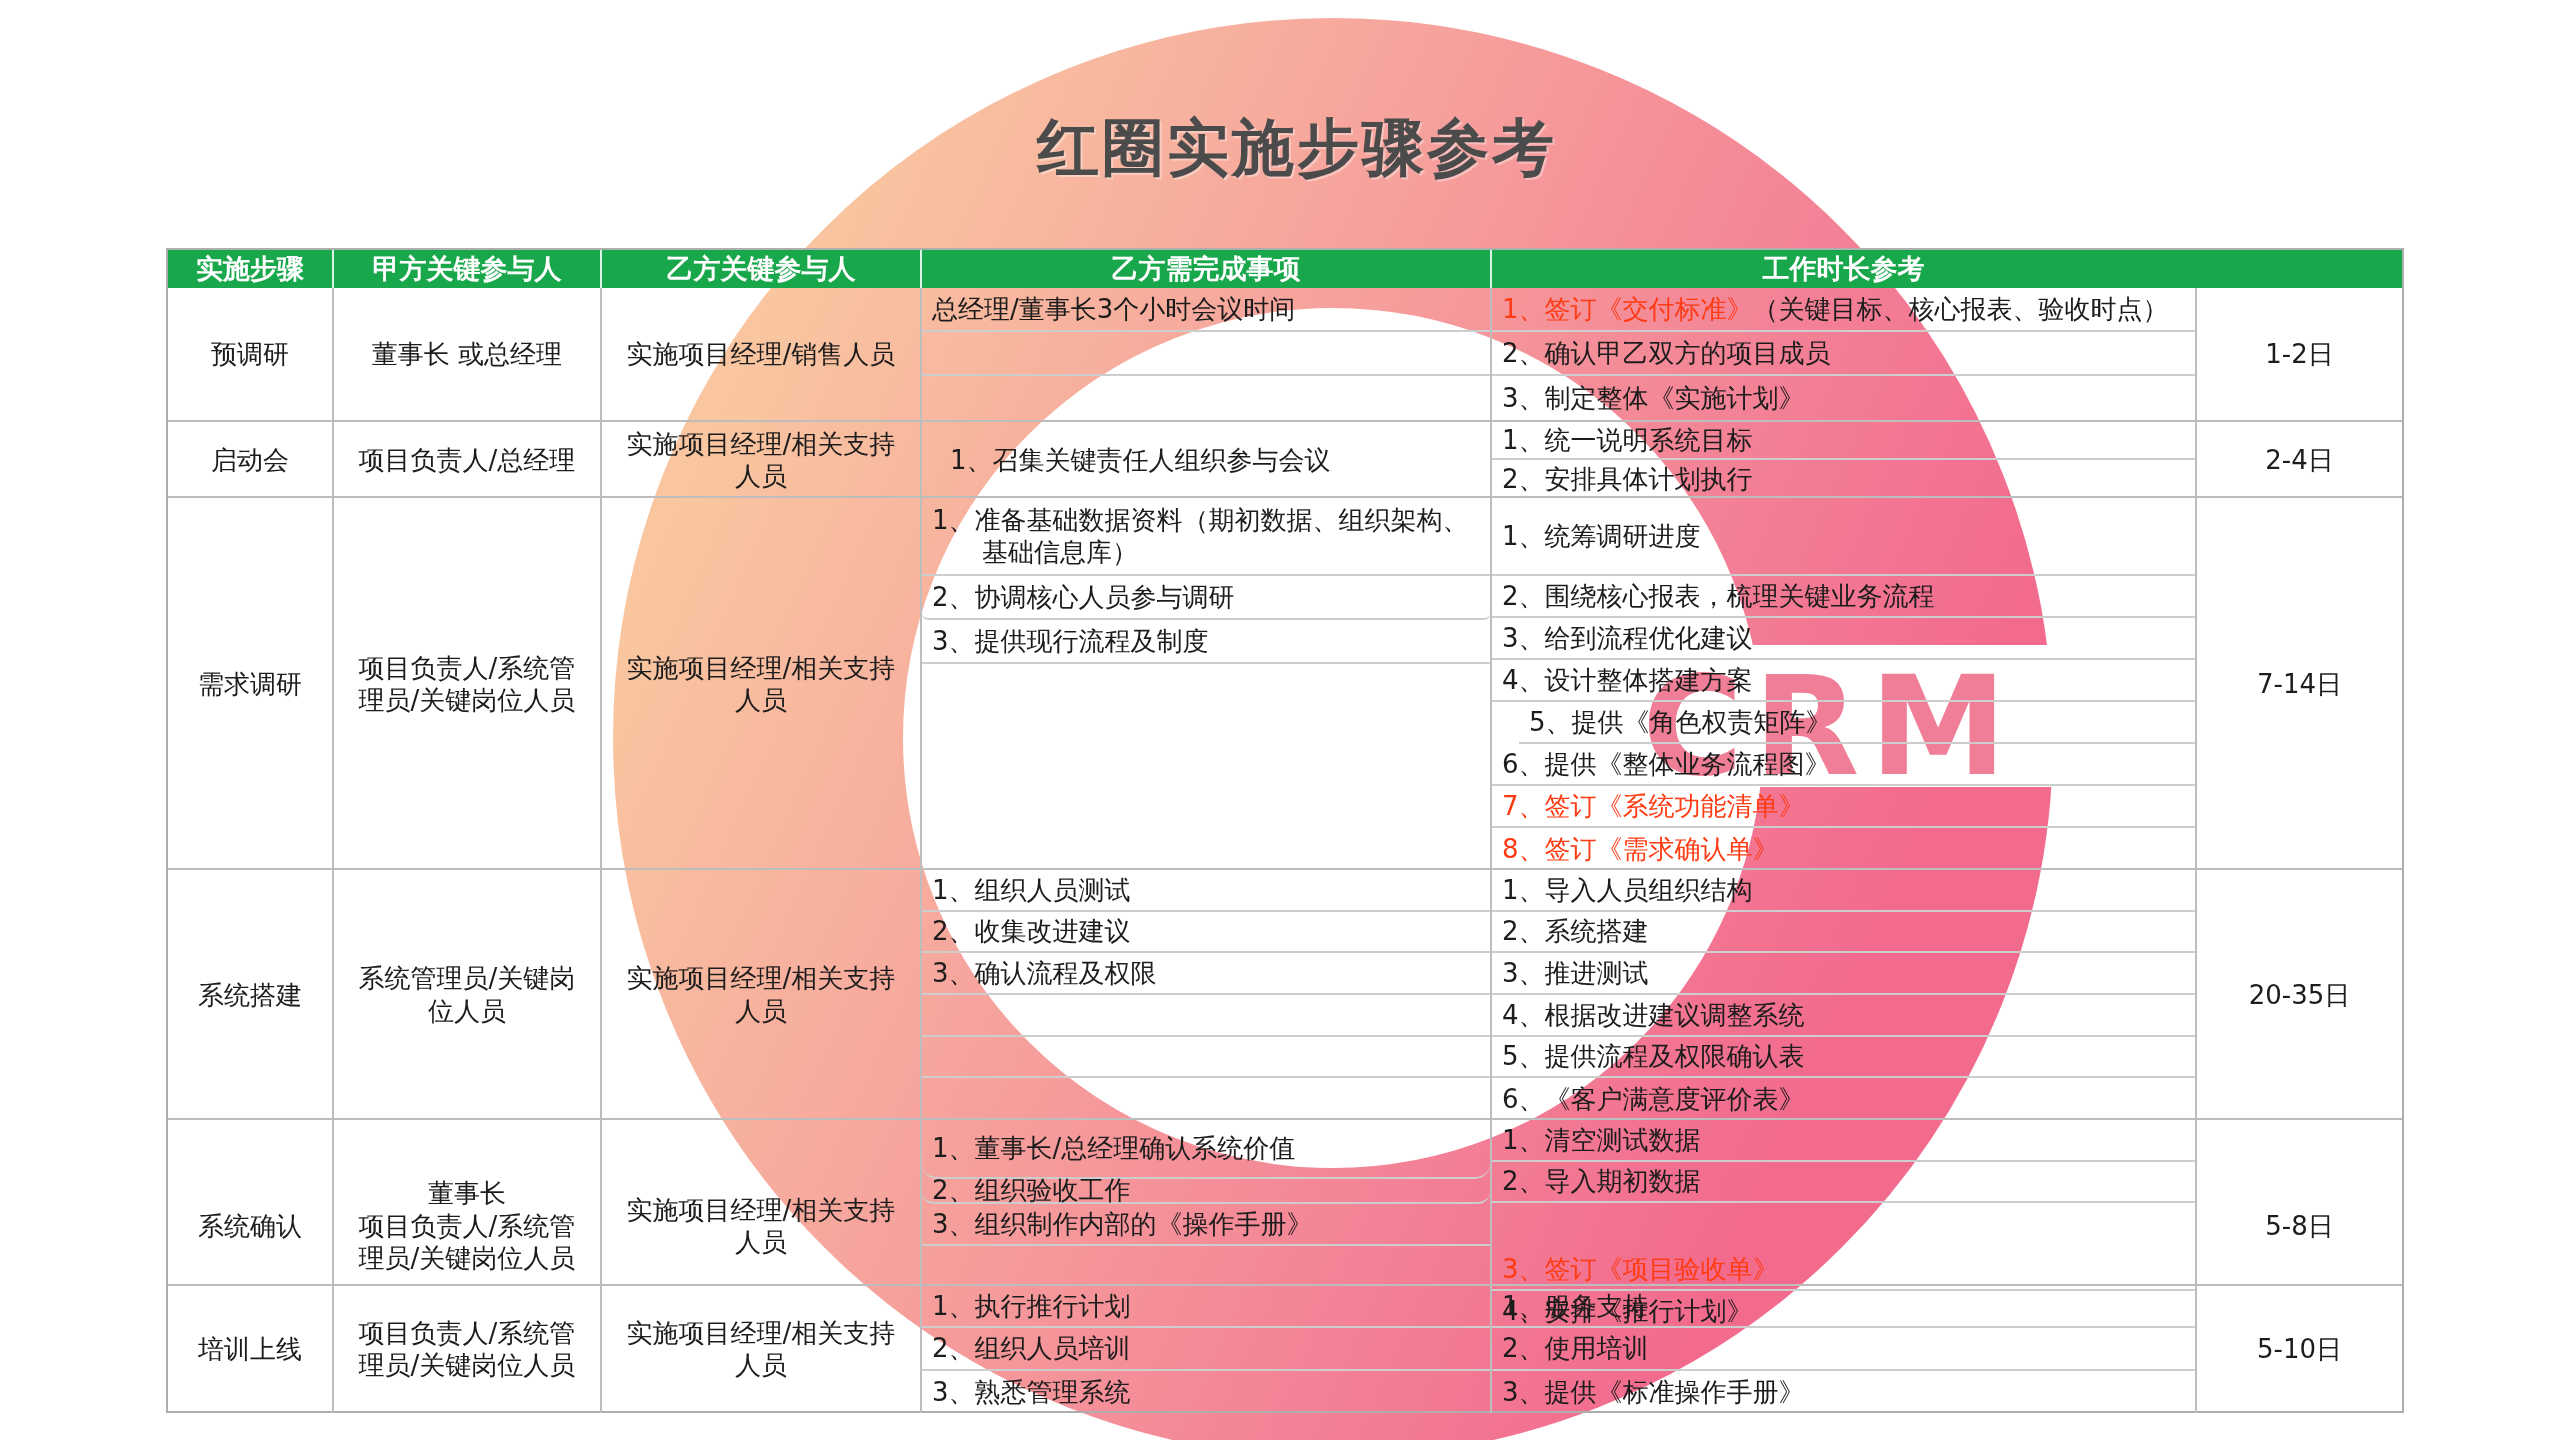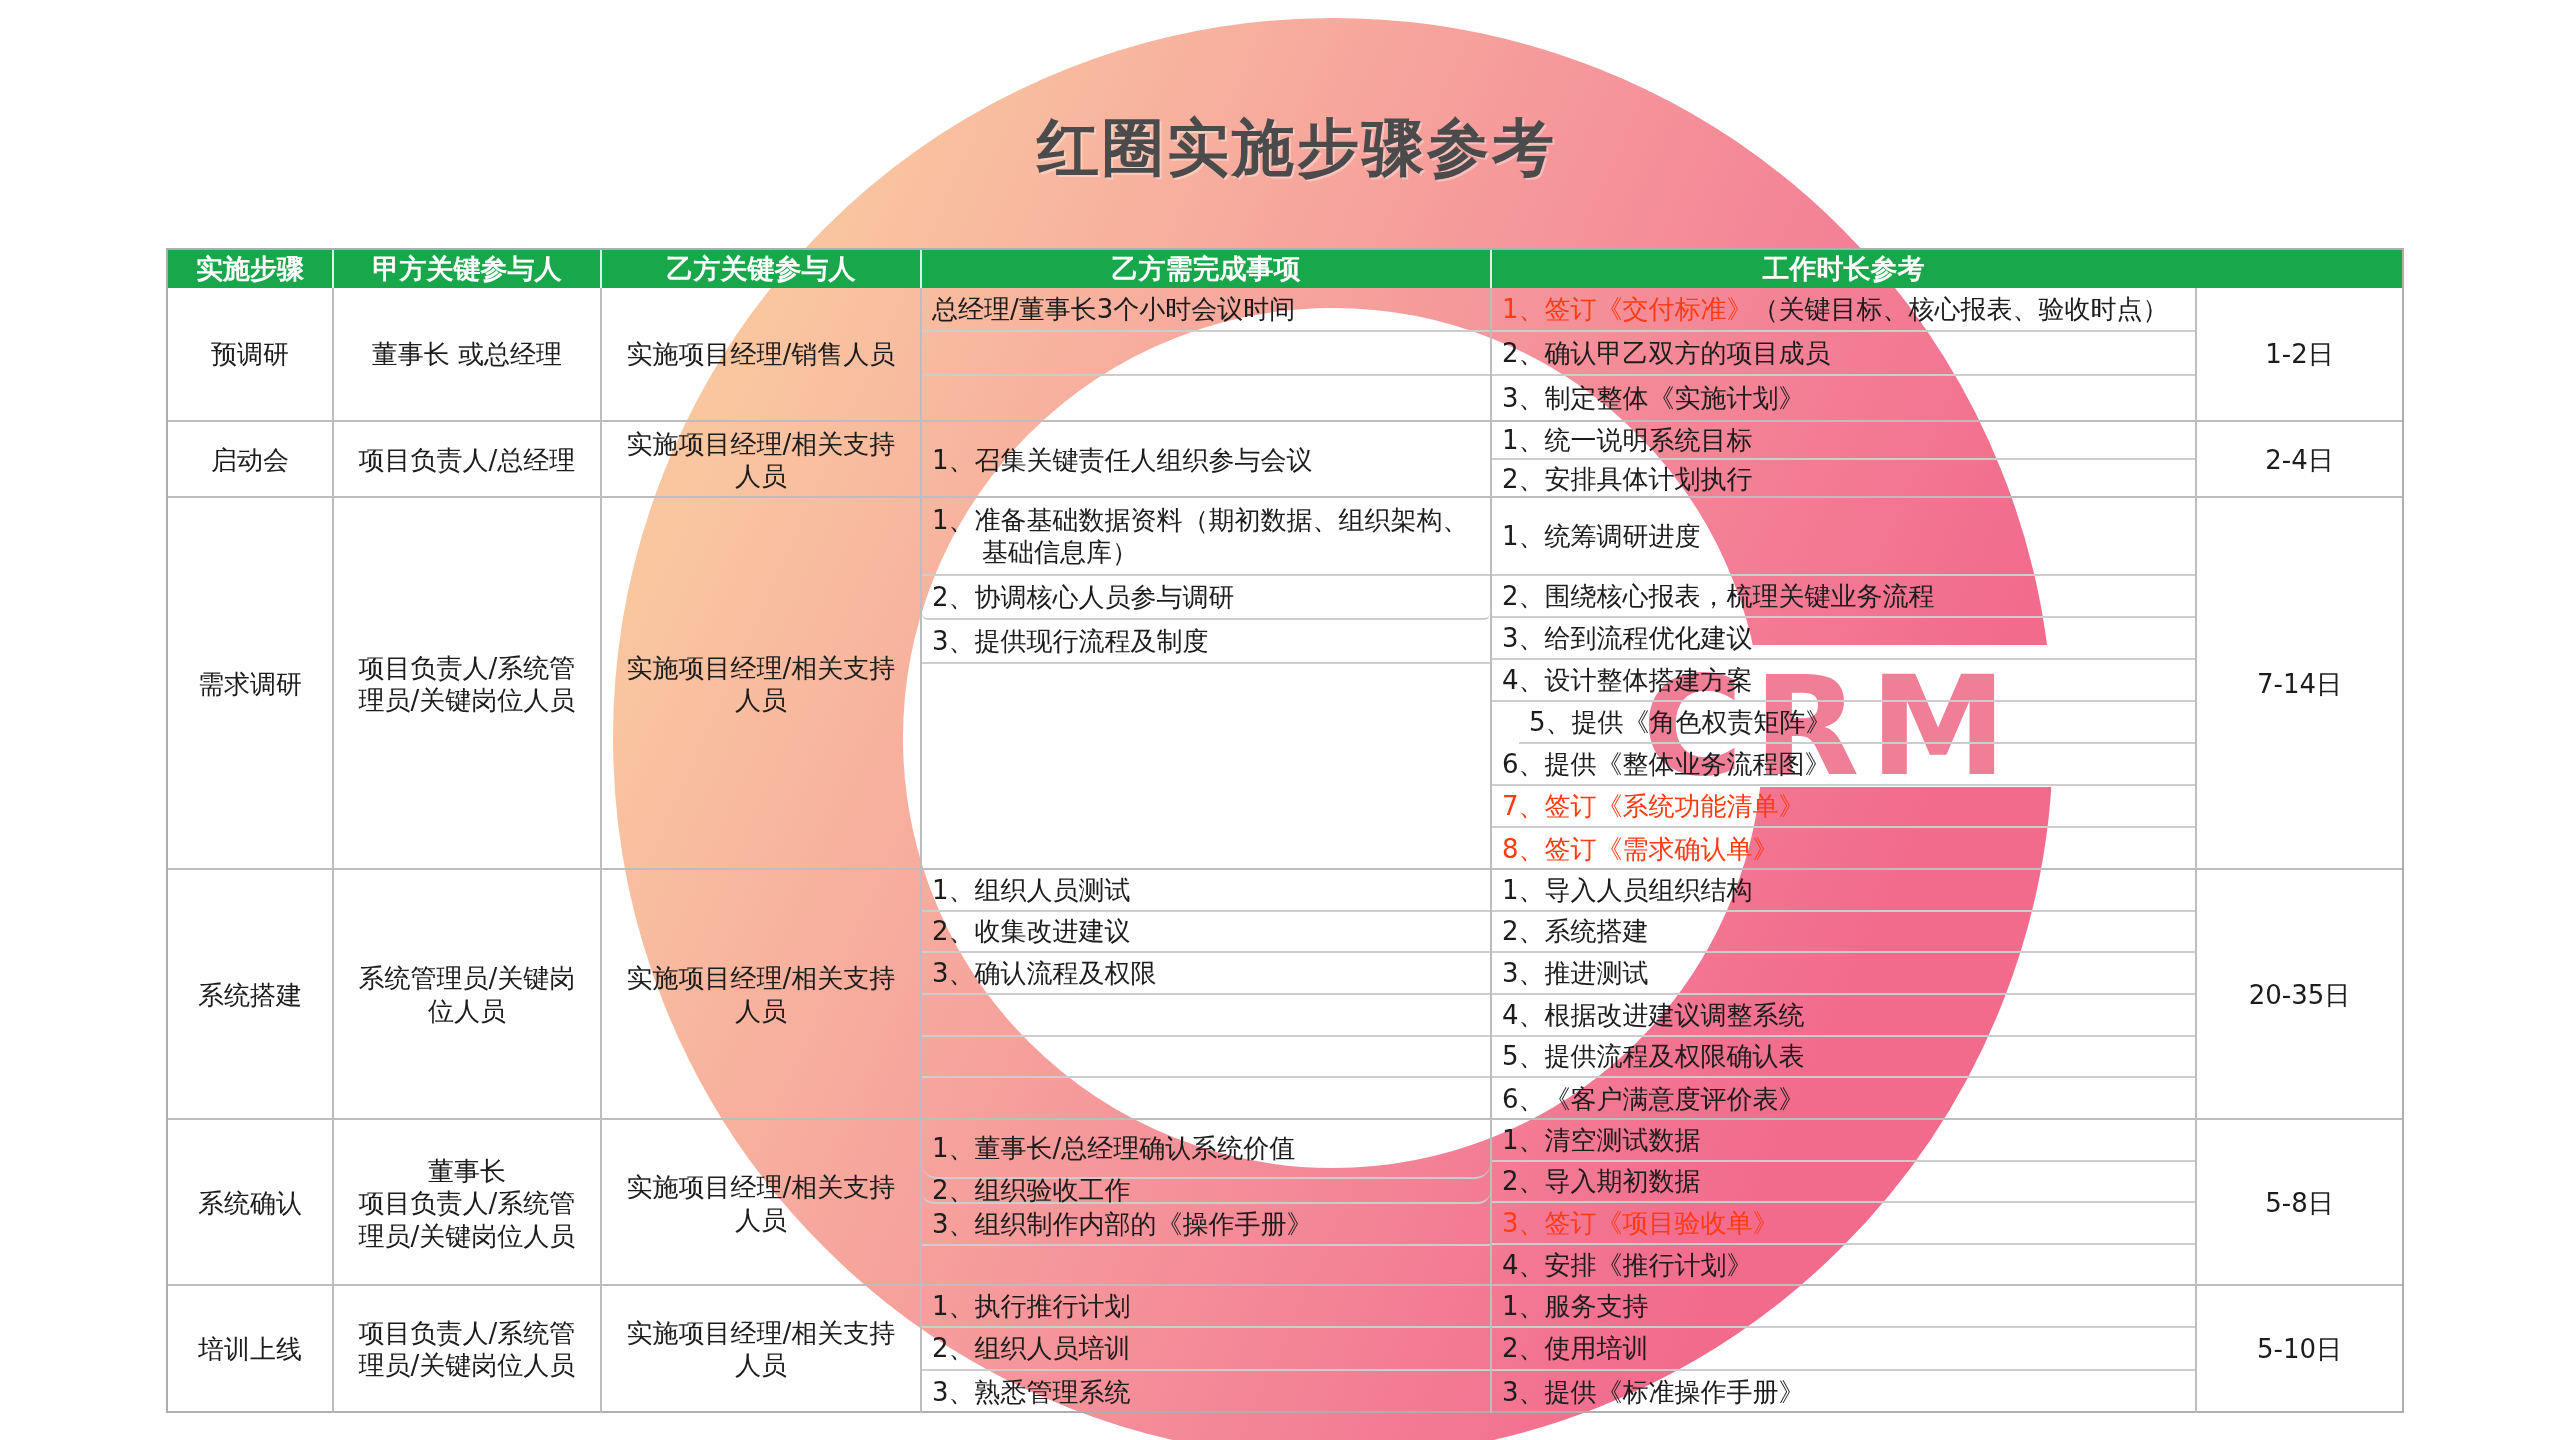--- a/index.html
+++ b/index.html
@@ -43,21 +43,21 @@
   
   .center-cell{display:flex;align-items:center;justify-content:center;
     text-align:center;padding:4px 12px;white-space:pre-line;}
   .stack-cell{display:flex;flex-direction:column;}
   .sub{display:flex;align-items:center;padding:2px 10px;
     border-bottom:2px solid var(--grid-light);}
   .sub.last{border-bottom:none;}
   .sub .txt{display:block;padding-left:50px;text-indent:-50px;}
   .filler{flex:1;}
   .red{color:var(--red-text);}
-  .merged-prep{display:flex;align-items:center;padding:2px 10px;height:100%;}
+  .merged-prep{display:flex;align-items:center;padding:2px 28px;height:100%;}
 </style>
 </head>
 <body>
 <div id="stage">
 
   <svg id="watermark" width="2560" height="1440" viewBox="0 0 2560 1440" aria-hidden="true">
     <defs>
       <linearGradient id="ringGrad" x1="0%" y1="15%" x2="100%" y2="60%">
         <stop offset="0%" stop-color="#f9c6a0"></stop>
         <stop offset="42%" stop-color="#f6a09c"></stop>
@@ -235,21 +235,21 @@
               <span class="txt"></span>
             </div>
           </div>
           <div class="cell stack-cell">
             <div class="sub" style="height: 41.5px;">
               <span class="txt"><span>1、清空测试数据</span></span>
             </div>
             <div class="sub" style="height: 41.5px;">
               <span class="txt"><span>2、导入期初数据</span></span>
             </div>
-            <div class="sub" style="height: 41.5px;">
+            <div class="sub" style="height: 41.5px; margin-top: 46px;">
               <span class="txt"><span class="red">3、签订《项目验收单》</span></span>
             </div>
             <div class="sub last" style="height: 41.5px;">
               <span class="txt"><span>4、安排《推行计划》</span></span>
             </div>
           </div>
           <div class="cell center-cell">5-8日</div>
         </div>
         <div class="grid-row" style="height: 127px;">
           <div class="cell center-cell">培训上线</div>

